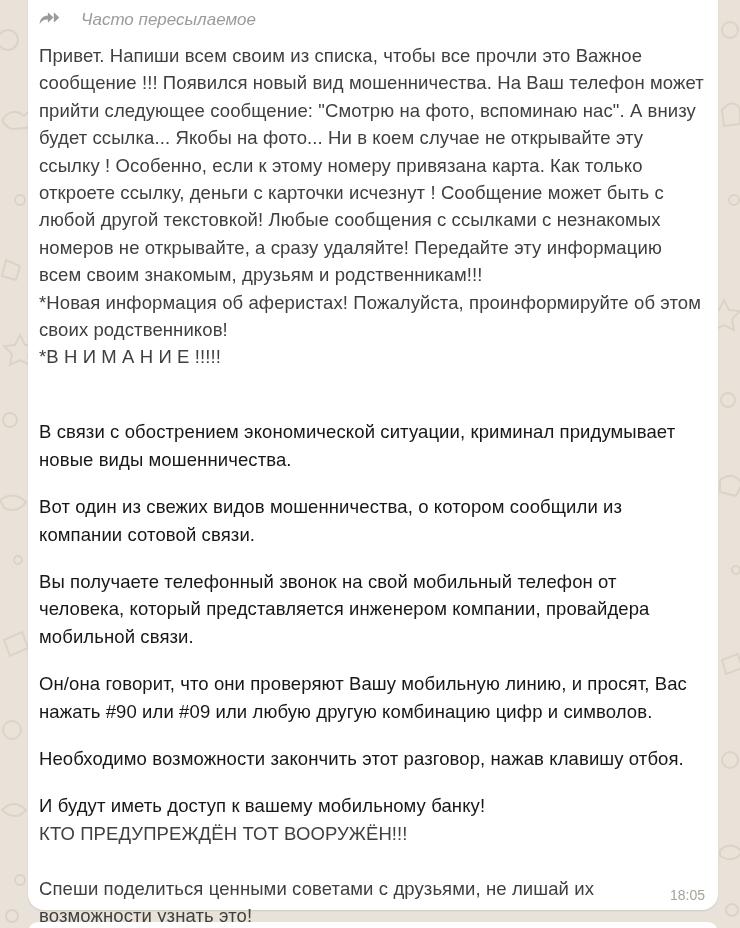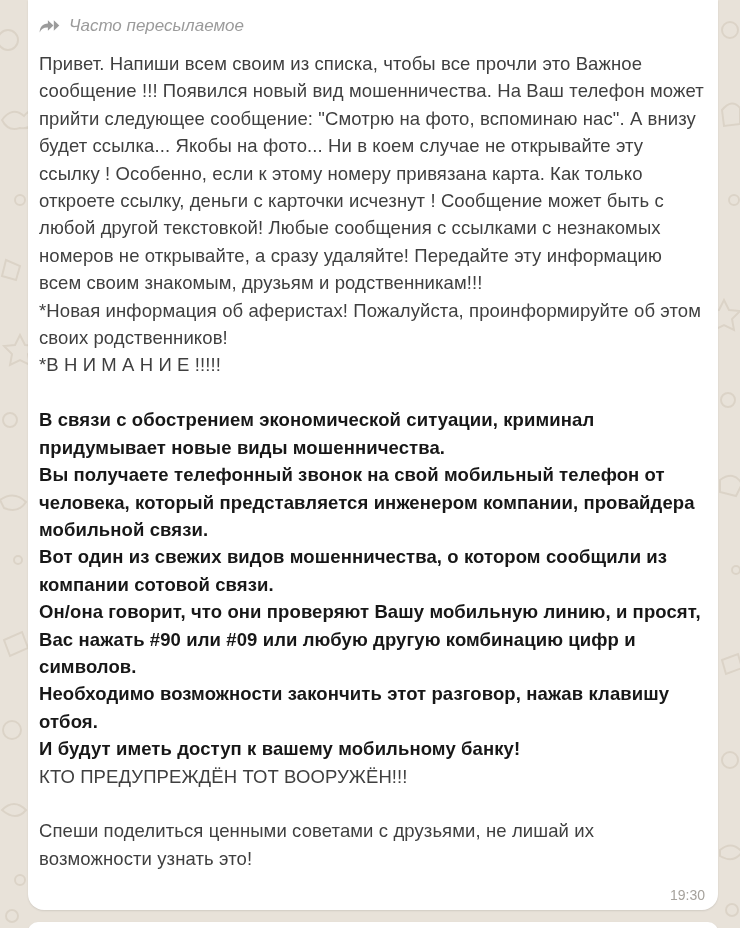--- a/index.html
+++ b/index.html
@@ -26,45 +26,46 @@
     height: 910px;
     background: #ffffff;
     border-radius: 0 0 16px 16px;
     box-shadow: 0 1px 2px rgba(0,0,0,0.10);
     z-index: 1;
     box-sizing: border-box;
     padding: 10px 11px 8px 11px;
   }
   .fwd-header {
     display: flex;
-    align-items: flex-end;
-    gap: 8px;
+    align-items: flex-start;
+    gap: 20px;
     height: 26px;
-    margin-bottom: 14px;
+    margin-bottom: 6px;
   }
   .fwd-header .fwd-icon {
     width: 22px; height: 18px;
     flex: 0 0 auto;
     display: inline-block;
   }
   .fwd-label {
     color: #9b9b9b;
     font-style: italic;
     font-size: 17px;
   }
   .msg-text {
     font-size: 18.5px;
     line-height: 27.4px;
     color: #3f3f3f;
     letter-spacing: 0.1px;
   }
   .msg-line { min-height: 27.4px; }
   .msg-line.bold {
-    font-weight: bold;
+    font-weight: normal;
     color: #171717;
+    margin-top: 20px;
   }
   .timestamp {
     position: absolute;
     right: 13px;
     bottom: 7px;
     font-size: 14px;
     color: #a6a29c;
   }
   .next-bubble {
     position: absolute;
@@ -116,26 +117,26 @@
     </svg>
     <span class="fwd-label">Часто пересылаемое</span>
   </div>
 
   <div class="msg-text">
       <div class="msg-line">Привет. Напиши всем своим из списка, чтобы все прочли это Важное сообщение !!! Появился новый вид мошенничества. На Ваш телефон может прийти следующее сообщение: "Смотрю на фото, вспоминаю нас". А внизу будет ссылка... Якобы на фото... Ни в коем случае не открывайте эту ссылку ! Особенно, если к этому номеру привязана карта. Как только откроете ссылку, деньги с карточки исчезнут ! Сообщение может быть с любой другой текстовкой! Любые сообщения с ссылками с незнакомых номеров не открывайте, а сразу удаляйте! Передайте эту информацию всем своим знакомым, друзьям и родственникам!!!</div>
       <div class="msg-line">*Новая информация об аферистах! Пожалуйста, проинформируйте об этом своих родственников!</div>
       <div class="msg-line">*В Н И М А Н И Е !!!!!</div>
       <div class="msg-line">&nbsp;</div>
       <div class="msg-line bold">В связи с обострением экономической ситуации, криминал придумывает новые виды мошенничества.</div>
+      <div class="msg-line bold">Вот один из свежих видов мошенничества, о котором сообщили из компании сотовой связи.</div>
       <div class="msg-line bold">Вы получаете телефонный звонок на свой мобильный телефон от человека, который представляется инженером компании, провайдера мобильной связи.</div>
-      <div class="msg-line bold">Вот один из свежих видов мошенничества, о котором сообщили из компании сотовой связи.</div>
       <div class="msg-line bold">Он/она говорит, что они проверяют Вашу мобильную линию, и просят, Вас нажать #90 или #09 или любую другую комбинацию цифр и символов.</div>
       <div class="msg-line bold">Необходимо возможности закончить этот разговор, нажав клавишу отбоя.</div>
       <div class="msg-line bold">И будут иметь доступ к вашему мобильному банку!</div>
       <div class="msg-line">КТО ПРЕДУПРЕЖДЁН ТОТ ВООРУЖЁН!!!</div>
       <div class="msg-line">&nbsp;</div>
       <div class="msg-line">Спеши поделиться ценными советами с друзьями, не лишай их возможности узнать это!</div>
     </div>
 
-  <div class="timestamp">19:30</div>
+  <div class="timestamp">18:05</div>
 </div>
 
 <div class="next-bubble"></div>
 
 </body></html>

